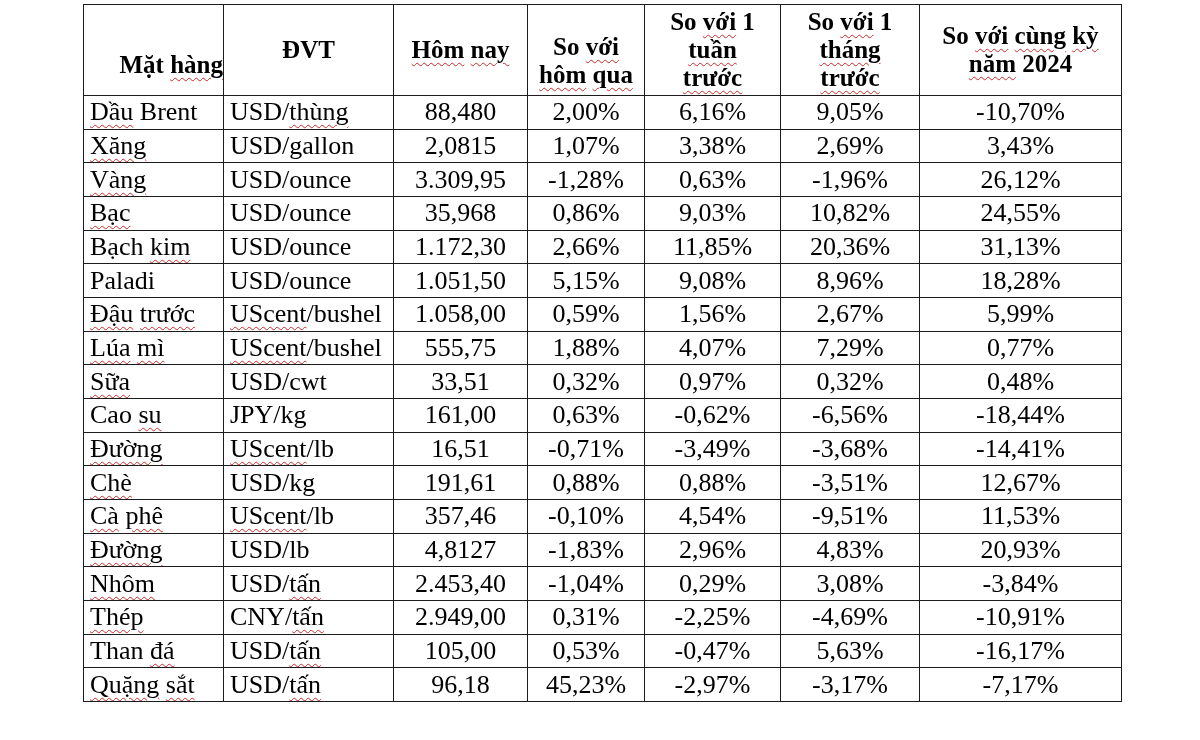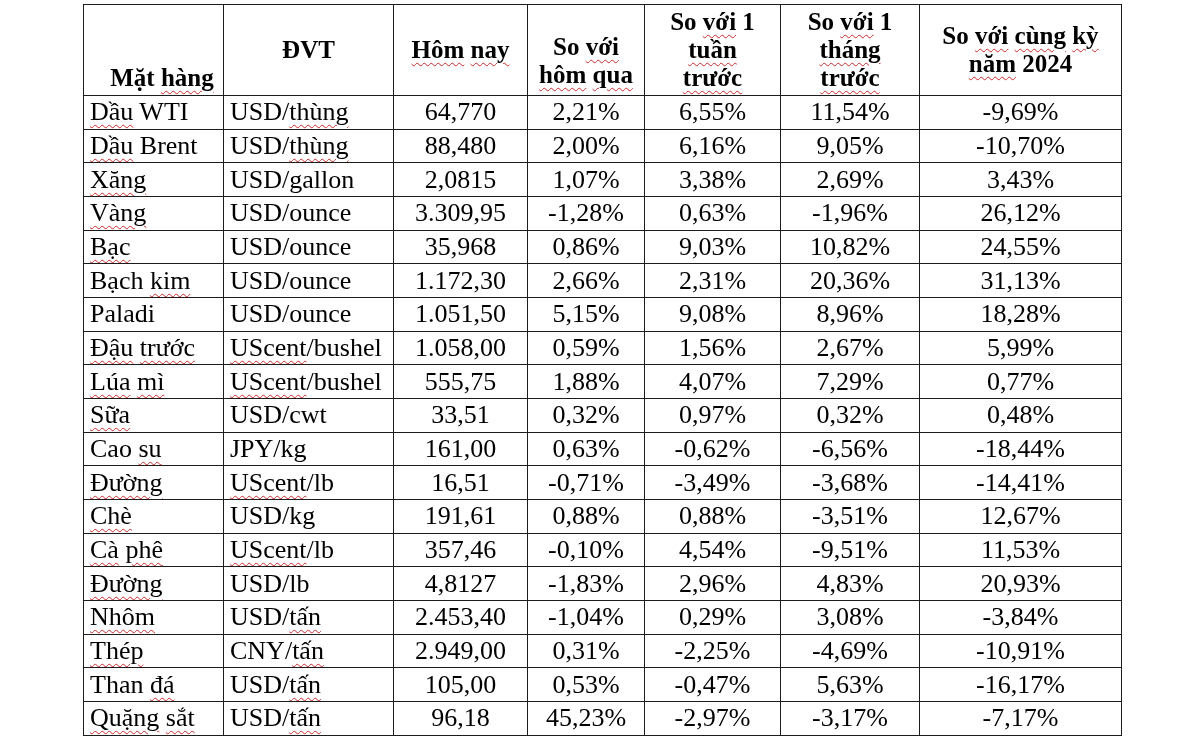--- a/index.html
+++ b/index.html
@@ -42,23 +42,23 @@
 
   th {
     font-weight: bold;
     font-size: 25px;
     line-height: 28px;
     text-align: center;
     vertical-align: middle;
     white-space: pre-line;
   }
   th.th-name {
-    text-align: center;
+    text-align: right;
     vertical-align: bottom;
-    padding: 0 0 3px 17px;
+    padding: 0 0 16px 17px;
   }
   th.th-vs_yesterday {
     vertical-align: bottom;
     padding-bottom: 6px;
   }
 
   td {
     font-size: 26px;
     text-align: center;
     vertical-align: middle;
@@ -103,29 +103,20 @@
 <span class="sq">trước</span></th>
           <th class="th-vs_month">So <span class="sq">với</span> 1
 <span class="sq">tháng</span>
 <span class="sq">trước</span></th>
           <th class="th-vs_year">So <span class="sq">với</span> <span class="sq">cùng</span> <span class="sq">kỳ</span>
 <span class="sq">năm</span> 2024</th>
         </tr>
     </thead>
     <tbody id="table-body">
         <tr>
-          <td class="cell-name"><span class="sq">Dầu</span> WTI</td>
-          <td class="cell-unit">USD/<span class="sq">thùng</span></td>
-          <td class="cell-today">64,770</td>
-          <td class="cell-vs_yesterday">2,21%</td>
-          <td class="cell-vs_week">6,55%</td>
-          <td class="cell-vs_month">11,54%</td>
-          <td class="cell-vs_year">-9,69%</td>
-        </tr>
-        <tr>
           <td class="cell-name"><span class="sq">Dầu</span> Brent</td>
           <td class="cell-unit">USD/<span class="sq">thùng</span></td>
           <td class="cell-today">88,480</td>
           <td class="cell-vs_yesterday">2,00%</td>
           <td class="cell-vs_week">6,16%</td>
           <td class="cell-vs_month">9,05%</td>
           <td class="cell-vs_year">-10,70%</td>
         </tr>
         <tr>
           <td class="cell-name"><span class="sq">Xăng</span></td>
@@ -152,21 +143,21 @@
           <td class="cell-vs_yesterday">0,86%</td>
           <td class="cell-vs_week">9,03%</td>
           <td class="cell-vs_month">10,82%</td>
           <td class="cell-vs_year">24,55%</td>
         </tr>
         <tr>
           <td class="cell-name">Bạch <span class="sq">kim</span></td>
           <td class="cell-unit">USD/ounce</td>
           <td class="cell-today">1.172,30</td>
           <td class="cell-vs_yesterday">2,66%</td>
-          <td class="cell-vs_week">2,31%</td>
+          <td class="cell-vs_week">11,85%</td>
           <td class="cell-vs_month">20,36%</td>
           <td class="cell-vs_year">31,13%</td>
         </tr>
         <tr>
           <td class="cell-name">Paladi</td>
           <td class="cell-unit">USD/ounce</td>
           <td class="cell-today">1.051,50</td>
           <td class="cell-vs_yesterday">5,15%</td>
           <td class="cell-vs_week">9,08%</td>
           <td class="cell-vs_month">8,96%</td>

